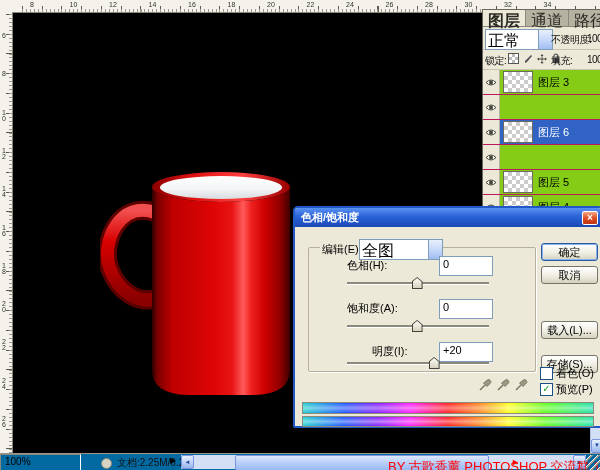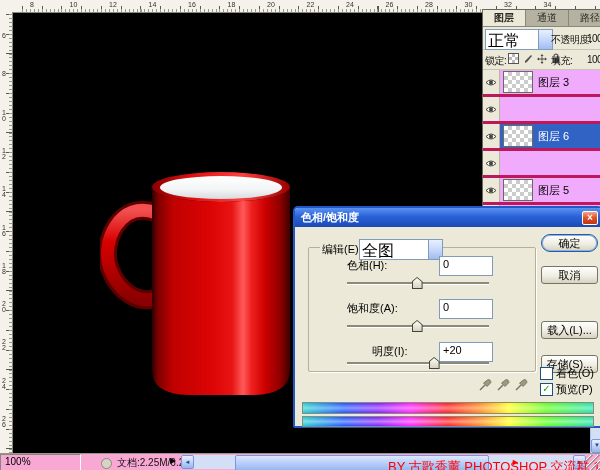--- a/index.html
+++ b/index.html
@@ -25,34 +25,34 @@
   .mug{position:absolute;left:88px;top:153px}
 
   
   .vscroll{left:590px;top:12px;width:10px;height:441px;background:#d2dff5;border-left:1px solid #b0c4e8;z-index:2}
   .vs-down{position:absolute;left:0;bottom:0;width:10px;height:12px;background:linear-gradient(180deg,#e8f0fd,#bcd0f8 55%,#98b4ec);
     border:1px solid #7a96df;border-radius:2px;font-size:6px;line-height:10px;text-align:center;color:#1c4a9c}
 
   
   .lpanel{left:482px;top:9px;width:118px;height:197px;background:#ece9d8;border:1px solid #6a685c;z-index:5;overflow:hidden}
   .ptabs{height:16px;display:flex;background:#a8a496;border-bottom:1px solid #8a887c}
-  .ptab{padding:1px 11px 0;font-size:10px;color:#2a2a22;background:#b6b2a2;border-right:1px solid #8a887c;white-space:nowrap}
+  .ptab{padding:1px 5px 0;font-size:16px;color:#2a2a22;background:#b6b2a2;border-right:1px solid #8a887c;white-space:nowrap}
   .ptab.active{background:#ece9d8;font-weight:bold}
   .blendrow{height:22px;position:relative;border-bottom:1px solid #c8c4b4}
   .lockrow{height:19px;position:relative;border-bottom:1px solid #c8c4b4}
   .smalllabel{position:absolute;font-size:10px;letter-spacing:-0.5px;color:#111}
   .combo{position:absolute;background:#fff;border:1px solid #7f9db9;font-size:16px;padding:1px 2px;overflow:hidden;white-space:nowrap}
   .combo .carr{position:absolute;right:0;top:0;width:13px;height:100%;background:linear-gradient(180deg,#e8f0fd,#c4d6fa 55%,#a0bcf2);border-left:1px solid #7f9db9}
   .tri{width:0;height:0;border:3px solid transparent;border-top:4px solid #1c4a9c;margin:5px auto 0}
   .lockicons{position:absolute;left:25px;top:3px;display:flex;gap:4px;align-items:center}
   .chki{width:9px;height:9px;border:1px solid #555;
     background-image:linear-gradient(45deg,#bbb 25%,transparent 25%,transparent 75%,#bbb 75%),linear-gradient(45deg,#bbb 25%,#fff 25%,#fff 75%,#bbb 75%);
     background-size:6px 6px;background-position:0 0,3px 3px}
   .lrows{position:relative}
-  .lrow{height:24px;display:flex;border-bottom:3px solid #be185d;background:#f0abfc}
+  .lrow{height:24px;display:flex;border-bottom:1px solid #be185d;background:#84cc16}
   .eyecell{width:16px;border-right:1px solid #b8b4a4;display:flex;align-items:center;justify-content:center;background:#ece9d8}
   .lmain{flex:1;display:flex;align-items:center;gap:5px;padding-left:3px;overflow:hidden}
   .lrow.sel .lmain{background:#3163c5;color:#fff}
   .lthumb{width:28px;height:20px;border:1px solid #6a6a5e;position:relative;flex:none;
     background-image:linear-gradient(45deg,#ccc 25%,transparent 25%,transparent 75%,#ccc 75%),linear-gradient(45deg,#ccc 25%,#fff 25%,#fff 75%,#ccc 75%);
     background-size:8px 8px;background-position:0 0,4px 4px}
   .reddot{position:absolute;left:10px;top:7px;width:7px;height:6px;border-radius:50%;background:#d00000}
   .lname{font-size:11px;white-space:nowrap}
 
   
@@ -73,21 +73,21 @@
   .xpbtn.def{border-color:#2a5aa0;box-shadow:inset 0 0 0 1px #8ab2ea}
   .cbwrap{position:absolute;left:245px;display:flex;gap:3px;align-items:center;height:13px}
   .cbox{width:11px;height:11px;background:#fff;border:1px solid #1a5086;font-size:10px;line-height:10px;color:#1b9e1b;text-align:center;flex:none}
   .cblabel{font-size:11px;white-space:nowrap}
   .dropper{position:absolute;top:168px;width:14px;height:15px}
   .rainbow{position:absolute;left:7px;width:290px;border:1px solid #8c8a78;
     background-image:linear-gradient(180deg,rgba(255,255,255,.12),rgba(255,255,255,.5) 50%,rgba(255,255,255,.12)),
       linear-gradient(90deg,#00c8c8 0%,#0040ff 14%,#7700ff 26%,#ff00ff 37%,#ff0000 50%,#ff7700 61%,#ffff00 71%,#44ff00 84%,#00dca0 100%)}
 
   
-  .statusbar{left:0;top:453px;width:600px;height:17px;background:#f9a8d4;border-top:1px solid #9a968a;z-index:20;font-size:10px}
+  .statusbar{left:0;top:453px;width:600px;height:17px;background:#0369a1;border-top:1px solid #9a968a;z-index:20;font-size:10px}
   .sunken{border:1px solid;border-color:#8a887c #fff #fff #8a887c;height:15px}
   .zoomfield{position:absolute;left:0;top:0;width:75px;padding:1px 0 0 4px}
   .statusicon{position:absolute;left:101px;top:4px;width:9px;height:9px;border:1px solid #8a887c;border-radius:50%;background:#d8d4c4}
   .docinfo{position:absolute;left:117px;top:2px;color:#111}
   .menuarr{position:absolute;left:170px;top:2px;font-size:8px;color:#000}
   .hscroll{position:absolute;left:181px;top:1px;width:405px;height:14px;background:#d2dff5}
   .hs-btn{position:absolute;top:0;width:13px;height:14px;background:linear-gradient(180deg,#e8f0fd,#bcd0f8 55%,#98b4ec);
     border:1px solid #7a96df;border-radius:2px;font-size:6px;line-height:12px;text-align:center;color:#1c4a9c;padding:0}
   .hs-thumb{position:absolute;left:54px;top:0;width:252px;height:14px;border:1px solid #7a96df;border-radius:2px;
     background:linear-gradient(180deg,#dce8fc,#b8cefa 50%,#98b8f2)}
@@ -320,21 +320,21 @@
     <div class="strack" style="top: 117px;"></div>
     <div class="sthumb" style="top: 112px; left: 116.58px;">
       <i></i>
     </div>
     <span class="dlabel" style="top: 136px; margin-left: 25px;">明度(I):</span>
     <div class="dinput" style="top: 134px;">+20</div>
     <div class="strack" style="top: 154px;"></div>
     <div class="sthumb" style="top: 149px; left: 133.62px;">
       <i></i>
     </div>
-    <button class="xpbtn def" style="top: 26px; border-radius: 9px;">确定</button>
+    <button class="xpbtn def" style="top: 35px;">确定</button>
     <button class="xpbtn" style="top: 58px;">取消</button>
     <button class="xpbtn" style="top: 85px; margin-top: 28px;">载入(L)...</button>
     <button class="xpbtn" style="top: 99px; margin-top: 48px;">存储(S)...</button>
     <div class="cbwrap" style="top: 159px;">
       <span class="cbox"></span>
       <span class="cblabel">着色(O)</span>
     </div>
     <div class="cbwrap" style="top: 175px;">
       <span class="cbox">✓</span>
       <span class="cblabel">预览(P)</span>

